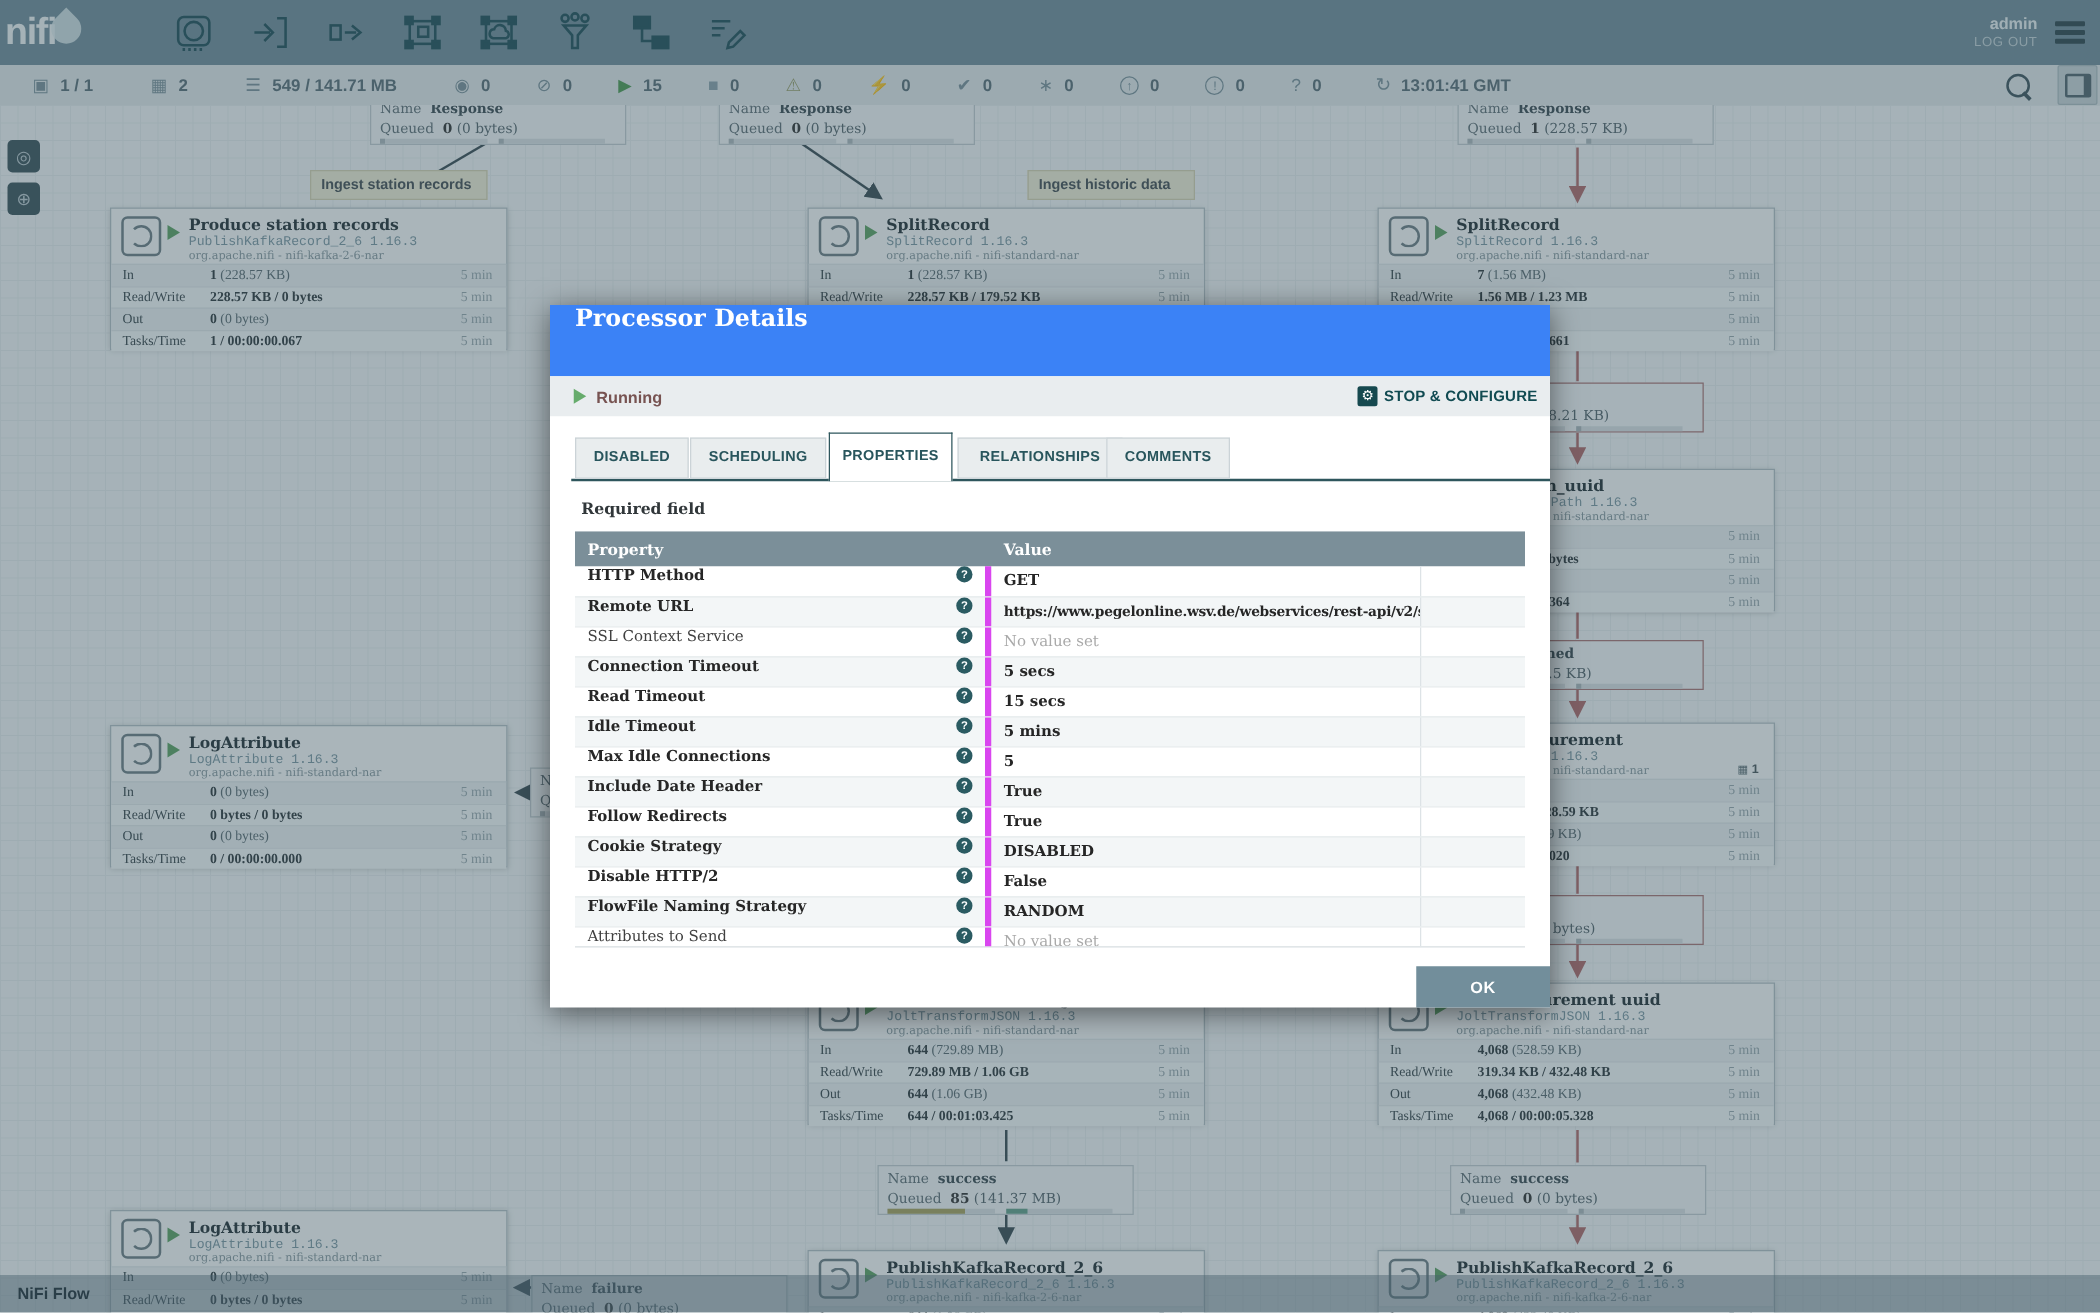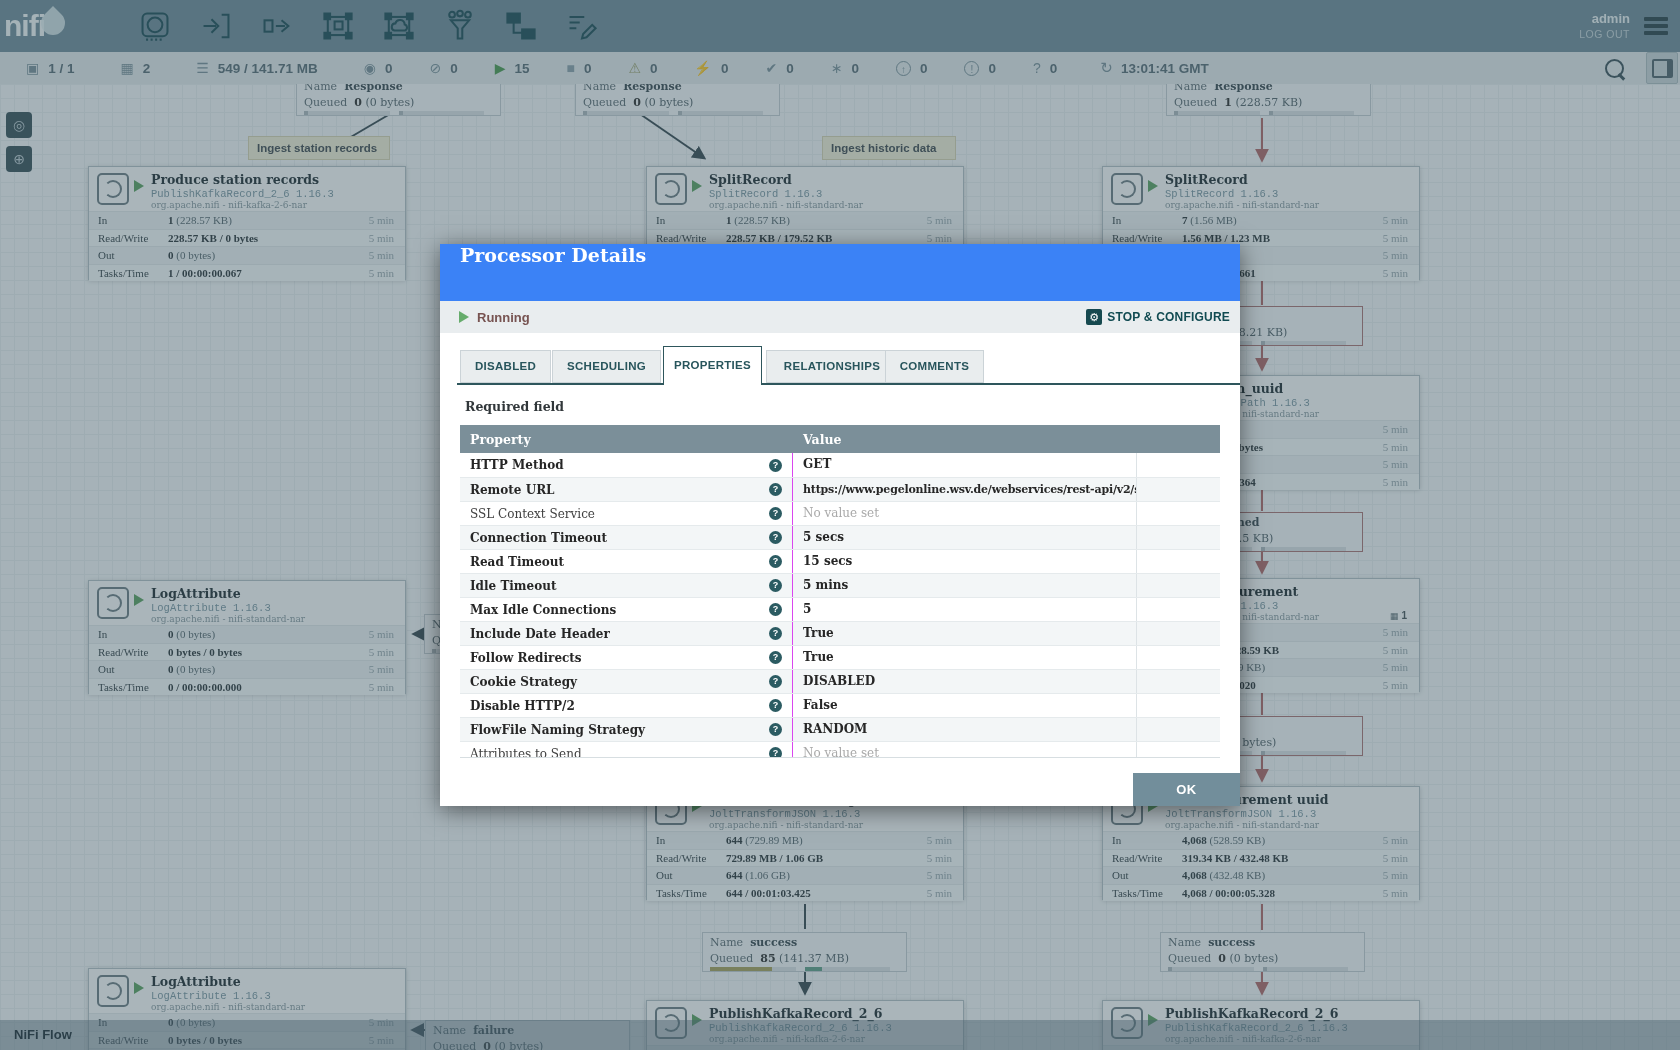--- a/index.html
+++ b/index.html
@@ -126,22 +126,22 @@
   #prop-table{position:absolute;left:20px;top:181px;width:760px;height:332px;overflow:hidden;
               border-bottom:1px solid #D7DEE1}
   #prop-thead{height:28px;background:#7B8F99;display:flex;align-items:center;
               font-family:"DejaVu Serif",serif;font-weight:bold;font-size:12.5px;color:#FFF}
   .th-property{width:333px;padding-left:10px;box-sizing:border-box}
   .th-value{flex:1;padding-left:10px}
   .tr{height:24px;display:flex;align-items:center;border-top:1px solid #E5EAEC;
       font-family:"DejaVu Serif",serif;font-size:12px;box-sizing:border-box}
   .tr:first-child{border-top:none}
   .tr:nth-child(even){background:#F3F6F7}
-  .td-prop{width:333px;flex:none;display:flex;align-items:center;box-sizing:border-box;
-           padding-left:10px;height:100%;border-right:1px solid #d946ef}
+  .td-prop{width:333px;flex:none;display:flex;align-items:flex-start;box-sizing:border-box;
+           padding-left:10px;height:100%;border-right:5px solid #d946ef}
   .td-prop .pname{font-weight:bold;color:#262626;flex:1;white-space:nowrap;overflow:hidden}
   .tr.optional .pname{font-weight:normal;color:#404040}
   .help-icon{width:13px;height:13px;background:#2B5B62;border-radius:50%;color:#FFF;font-size:9px;
              font-weight:bold;line-height:13px;text-align:center;margin-right:10px;flex:none;
              font-family:"Liberation Sans",sans-serif}
   .td-value{width:344px;flex:none;padding-left:10px;box-sizing:border-box;font-weight:bold;color:#262626;
             white-space:nowrap;overflow:hidden;height:100%;line-height:23px;border-right:1px solid #DDE3E6}
   .td-value.unset{font-weight:normal;color:#A9A9A9}
   .td-value.long{font-size:11px;letter-spacing:-.2px}
   .td-extra{flex:1;height:100%}

